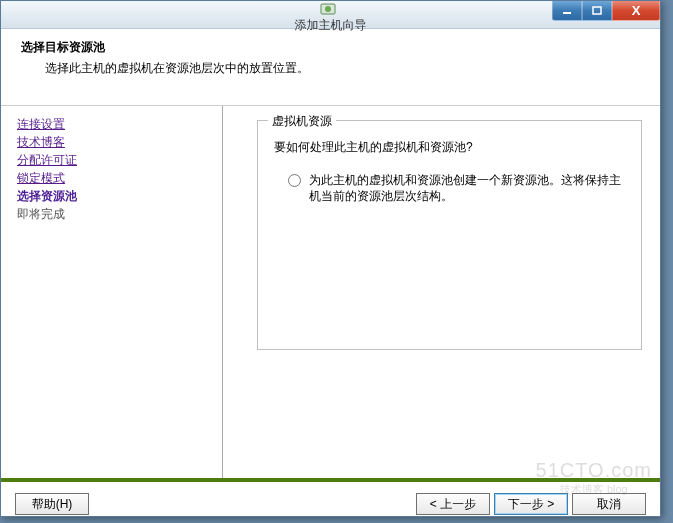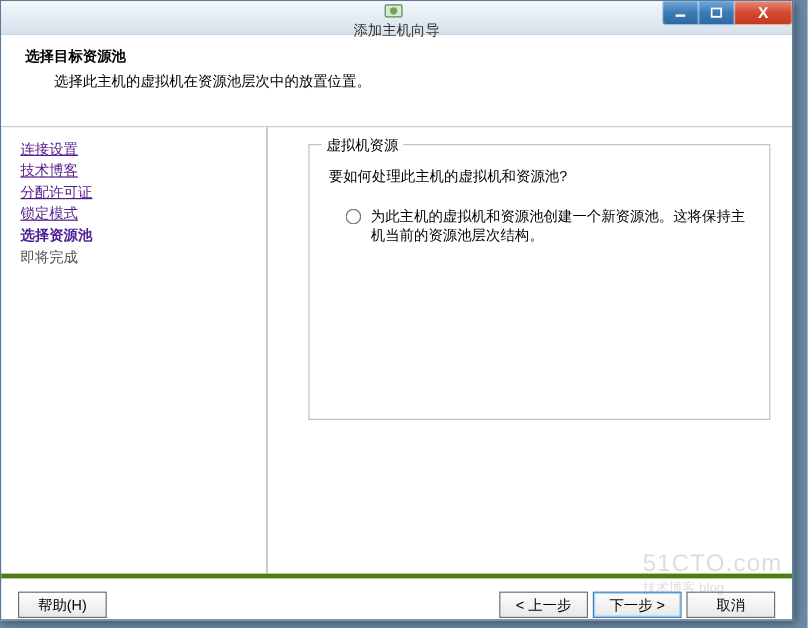--- a/index.html
+++ b/index.html
@@ -188,21 +188,21 @@
     position: absolute;
     right: 8px;
     bottom: 19px;
     font-size: 20px;
     color: rgba(120,120,120,0.25);
     font-family: Arial, sans-serif;
     letter-spacing: 1px;
     pointer-events: none;
     margin-top: 39px;
   }
-  .watermark small { display:block; font-size:11px; text-align:left; letter-spacing:0;}
+  .watermark small { display:block; font-size:11px; text-align:center; letter-spacing:0;}
 </style>
 </head>
 <body>
 
 <div class="window">
 
   <div class="titlebar">
     <span class="titlebar-icon">
       <svg viewBox="0 0 16 16">
         <rect x="1" y="3" width="14" height="10" rx="1" fill="#d8e8d8" stroke="#5a8a5a"></rect>

